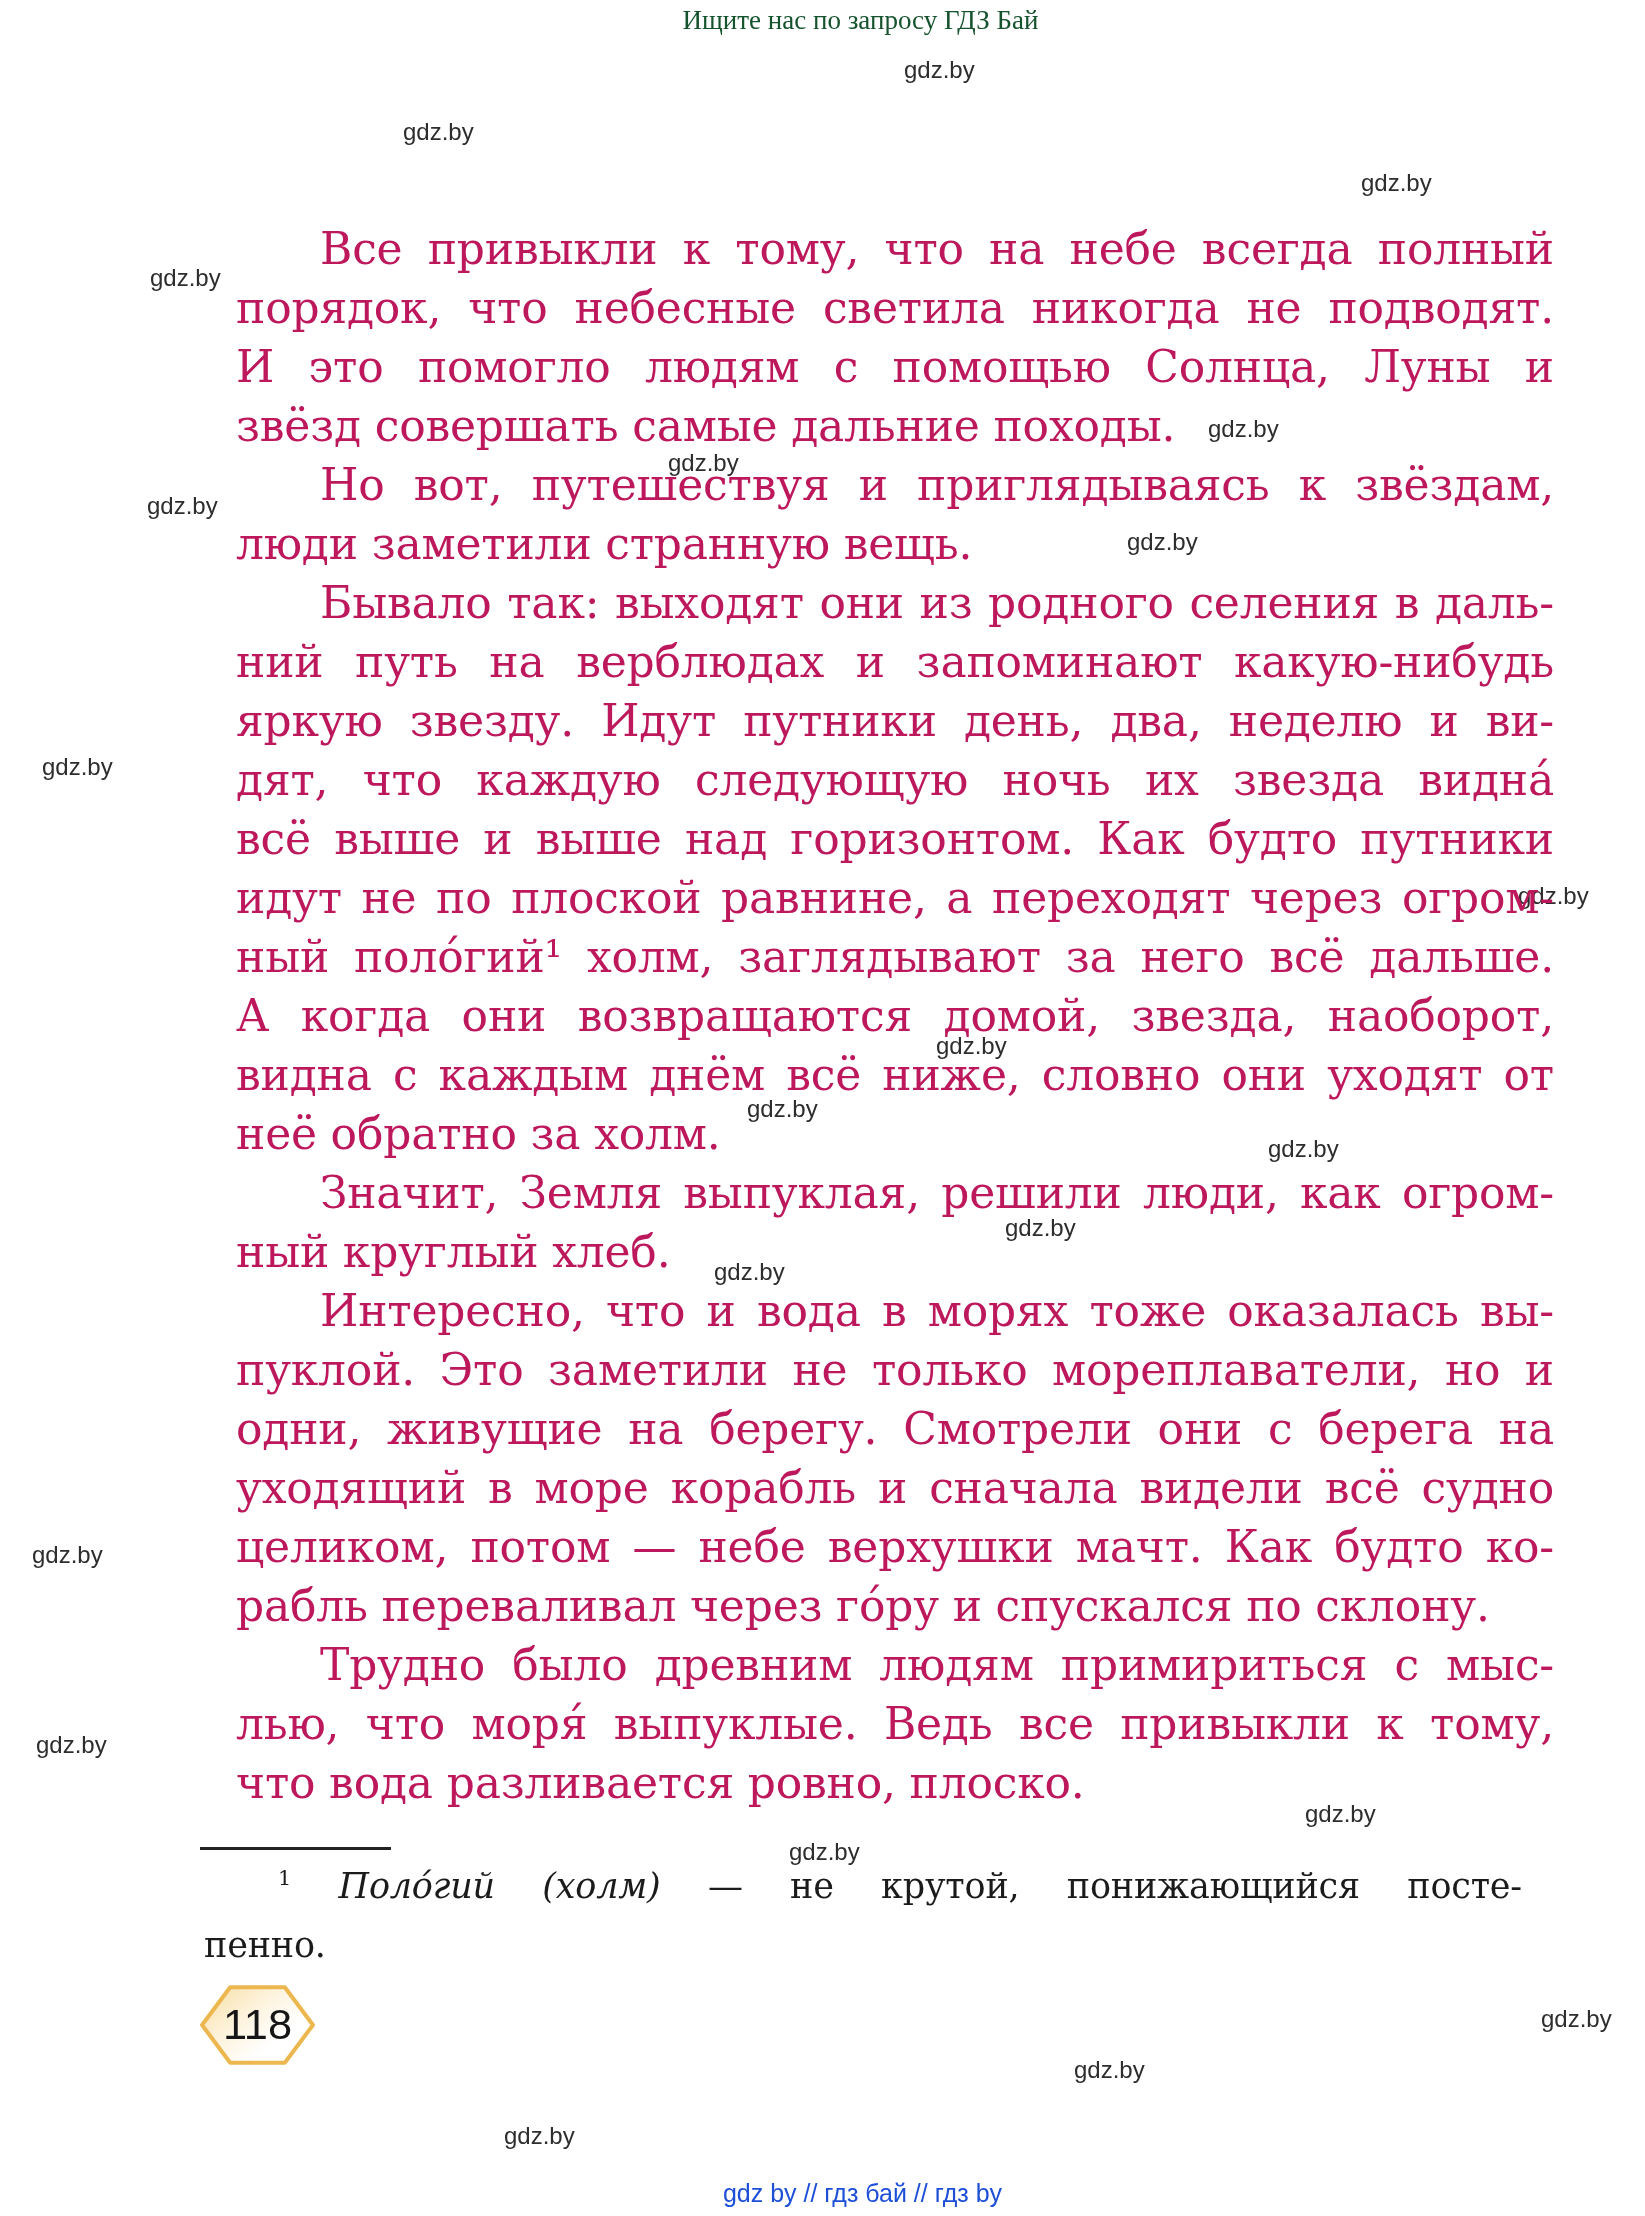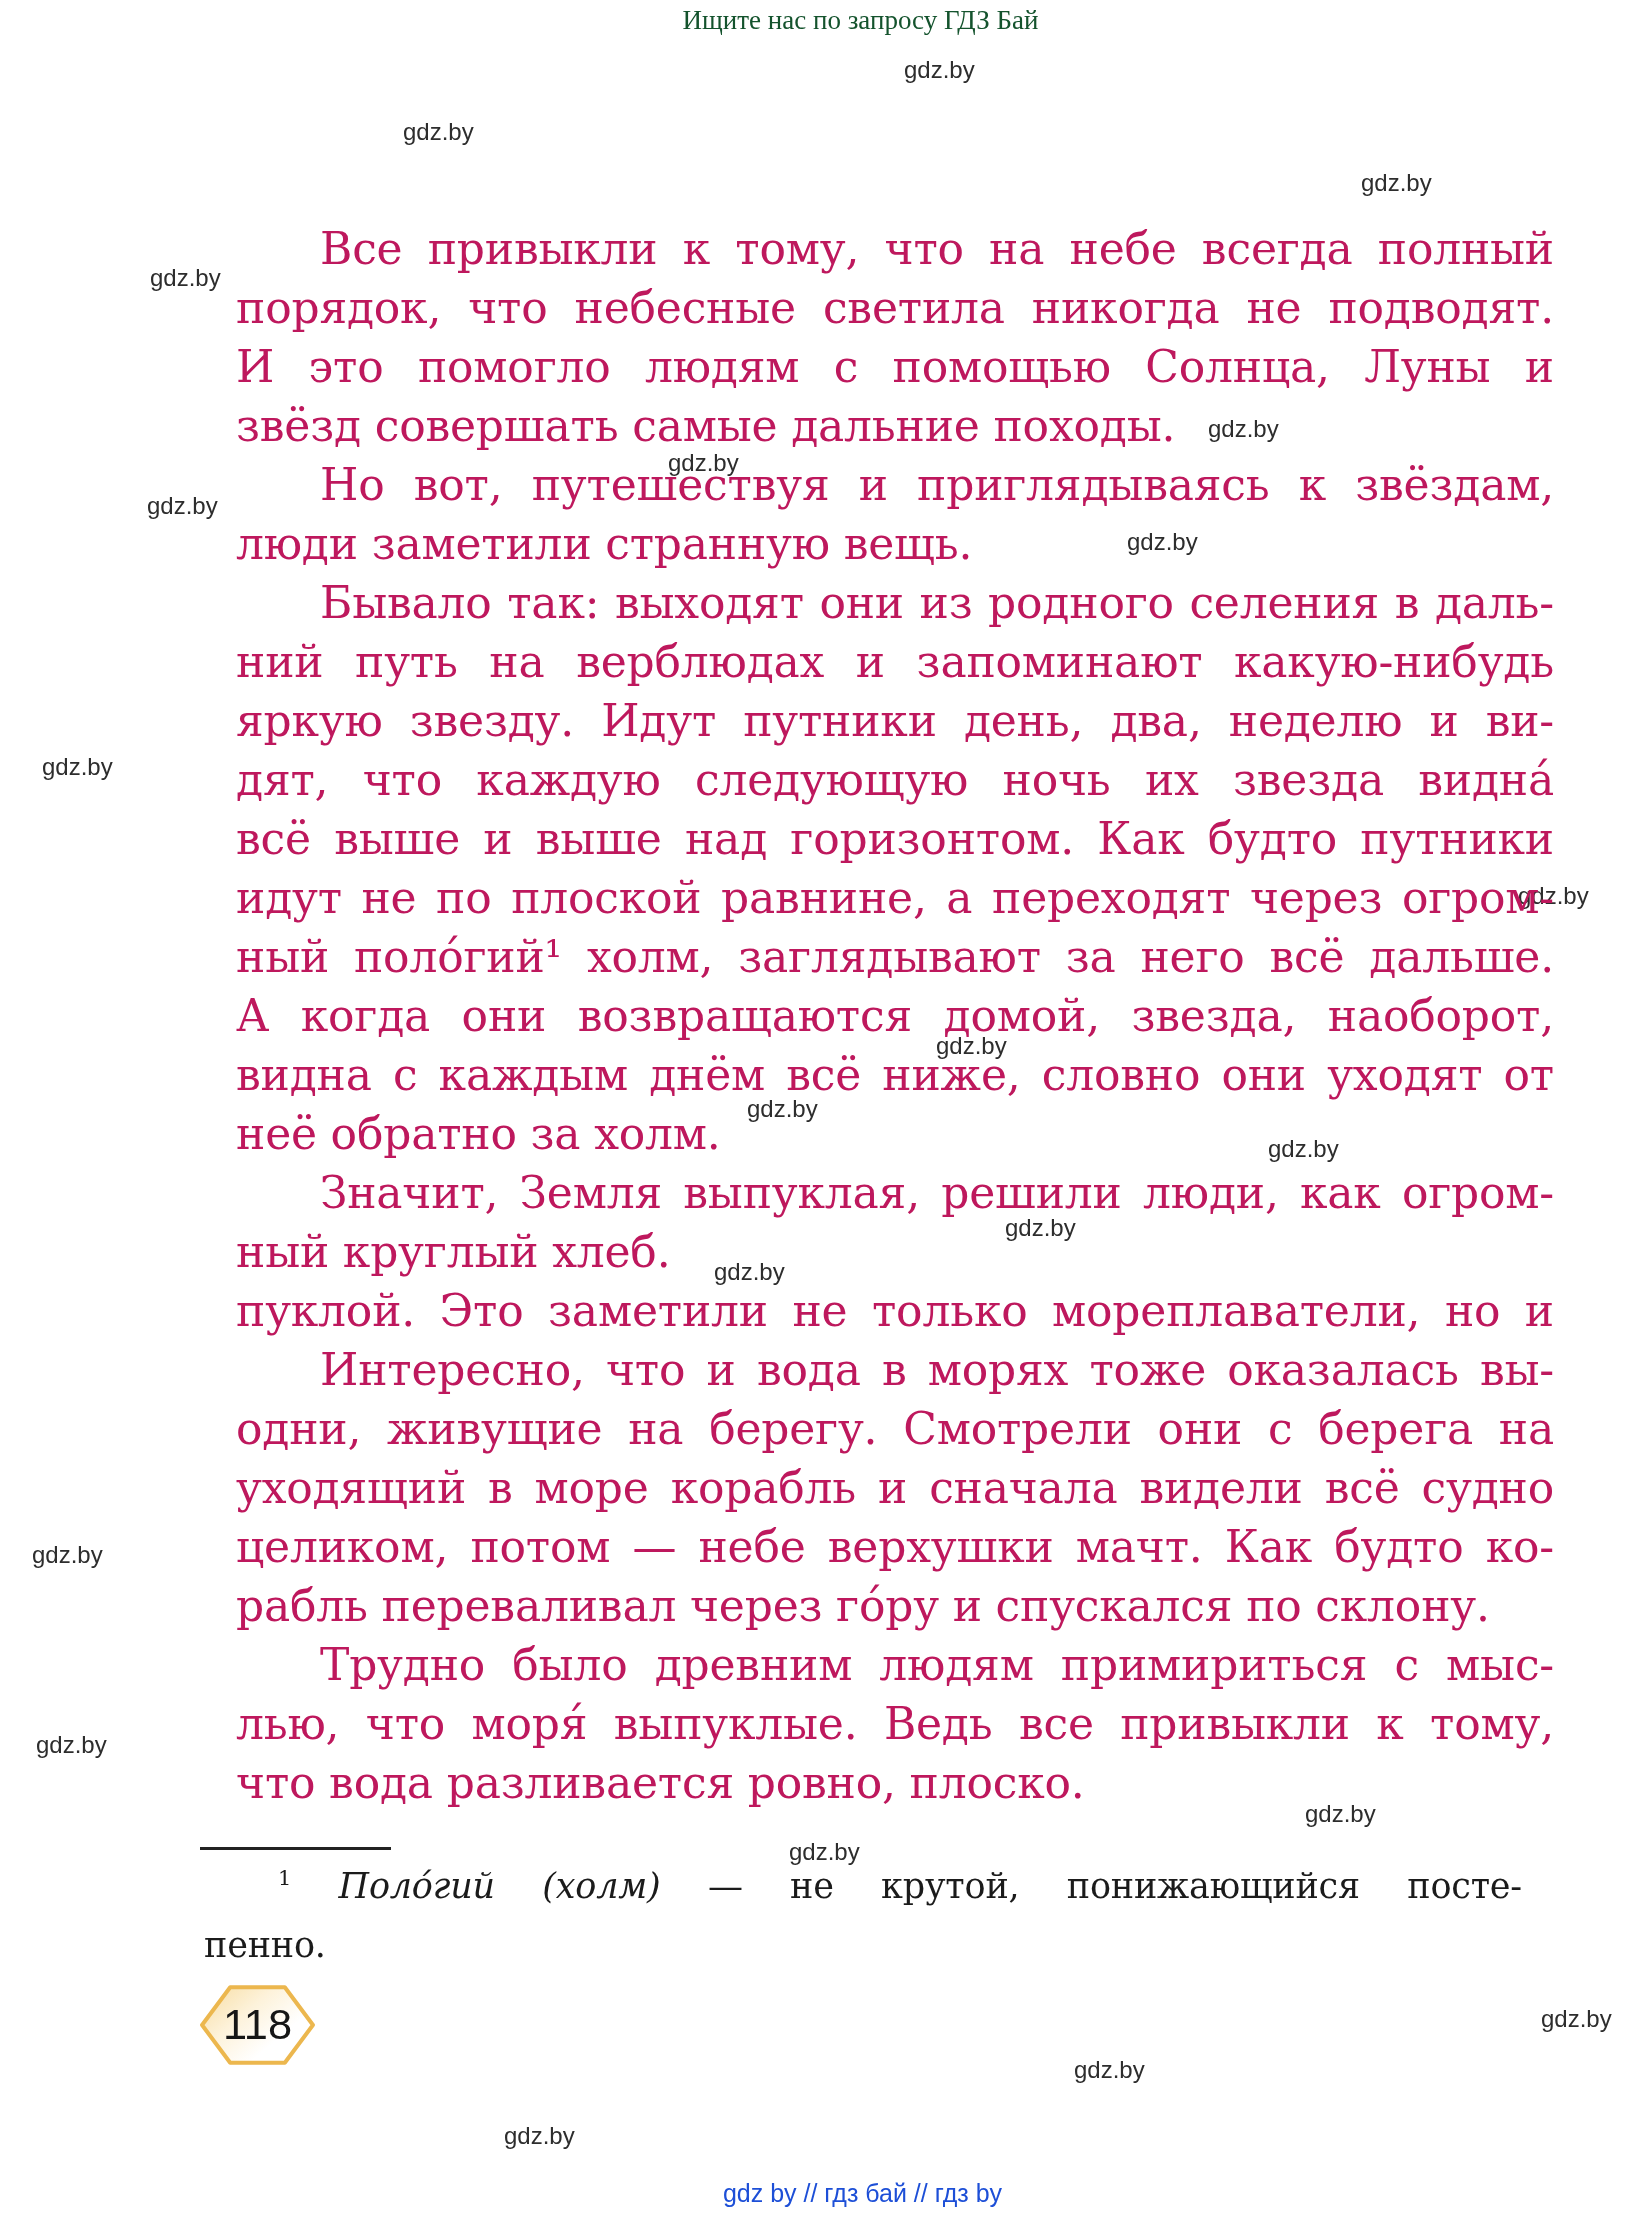--- a/index.html
+++ b/index.html
@@ -151,22 +151,22 @@
         <div class="line">ный поло́гий¹ холм, заглядывают за него всё дальше.</div>
         <div class="line">А когда они возвращаются домой, звезда, наоборот,</div>
         <div class="line">видна с каждым днём всё ниже, словно они уходят от</div>
         <div class="line end">неё обратно за холм.</div>
       </div>
       <div class="para">
         <div class="line first">Значит, Земля выпуклая, решили люди, как огром-</div>
         <div class="line end">ный круглый хлеб.</div>
       </div>
       <div class="para">
+        <div class="line first">Интересно, что и вода в морях тоже оказалась вы-</div>
         <div class="line">пуклой. Это заметили не только мореплаватели, но и</div>
-        <div class="line first">Интересно, что и вода в морях тоже оказалась вы-</div>
         <div class="line">одни, живущие на берегу. Смотрели они с берега на</div>
         <div class="line">уходящий в море корабль и сначала видели всё судно</div>
         <div class="line">целиком, потом — небе верхушки мачт. Как будто ко-</div>
         <div class="line end">рабль переваливал через го́ру и спускался по склону.</div>
       </div>
       <div class="para">
         <div class="line first">Трудно было древним людям примириться с мыс-</div>
         <div class="line">лью, что моря́ выпуклые. Ведь все привыкли к тому,</div>
         <div class="line end">что вода разливается ровно, плоско.</div>
       </div>

